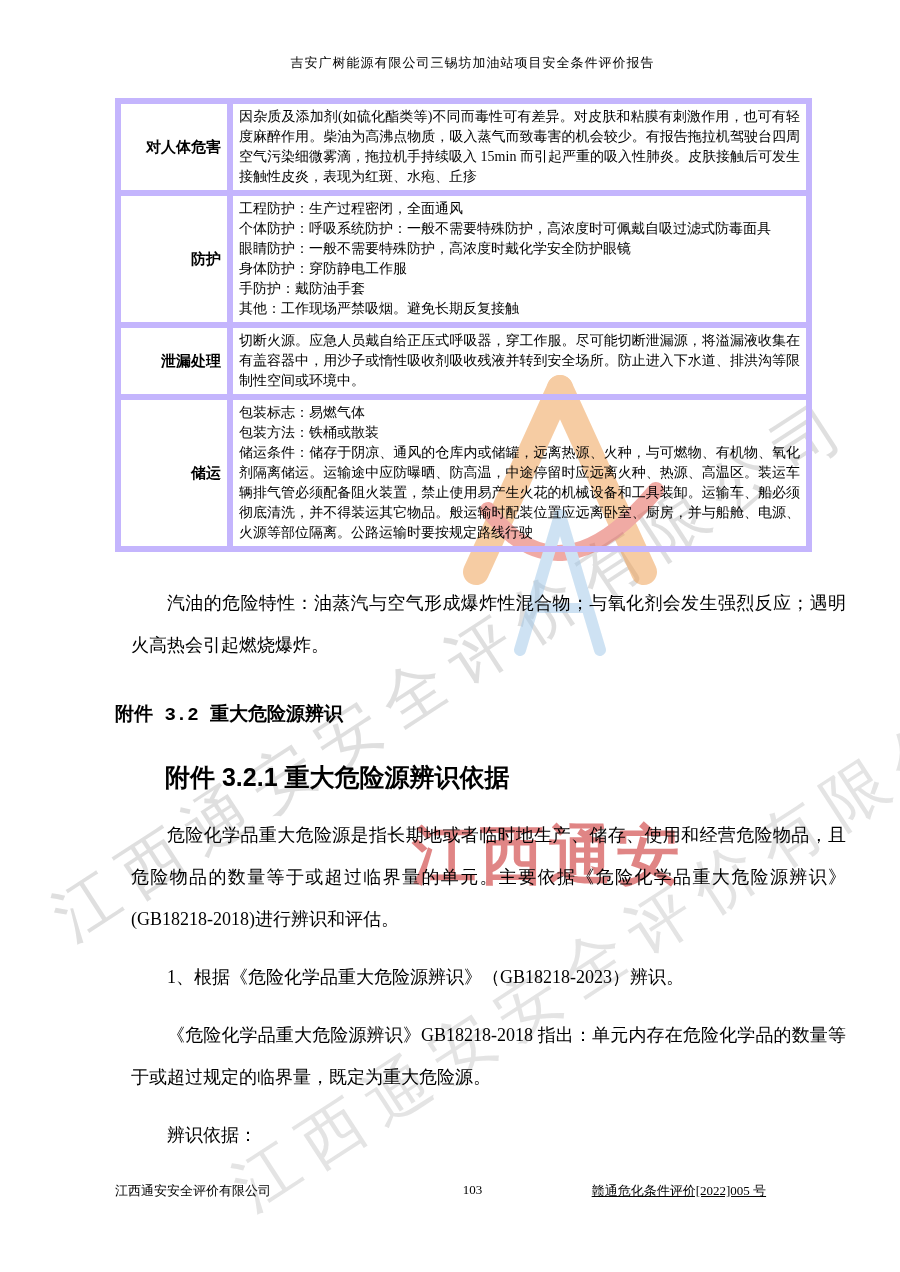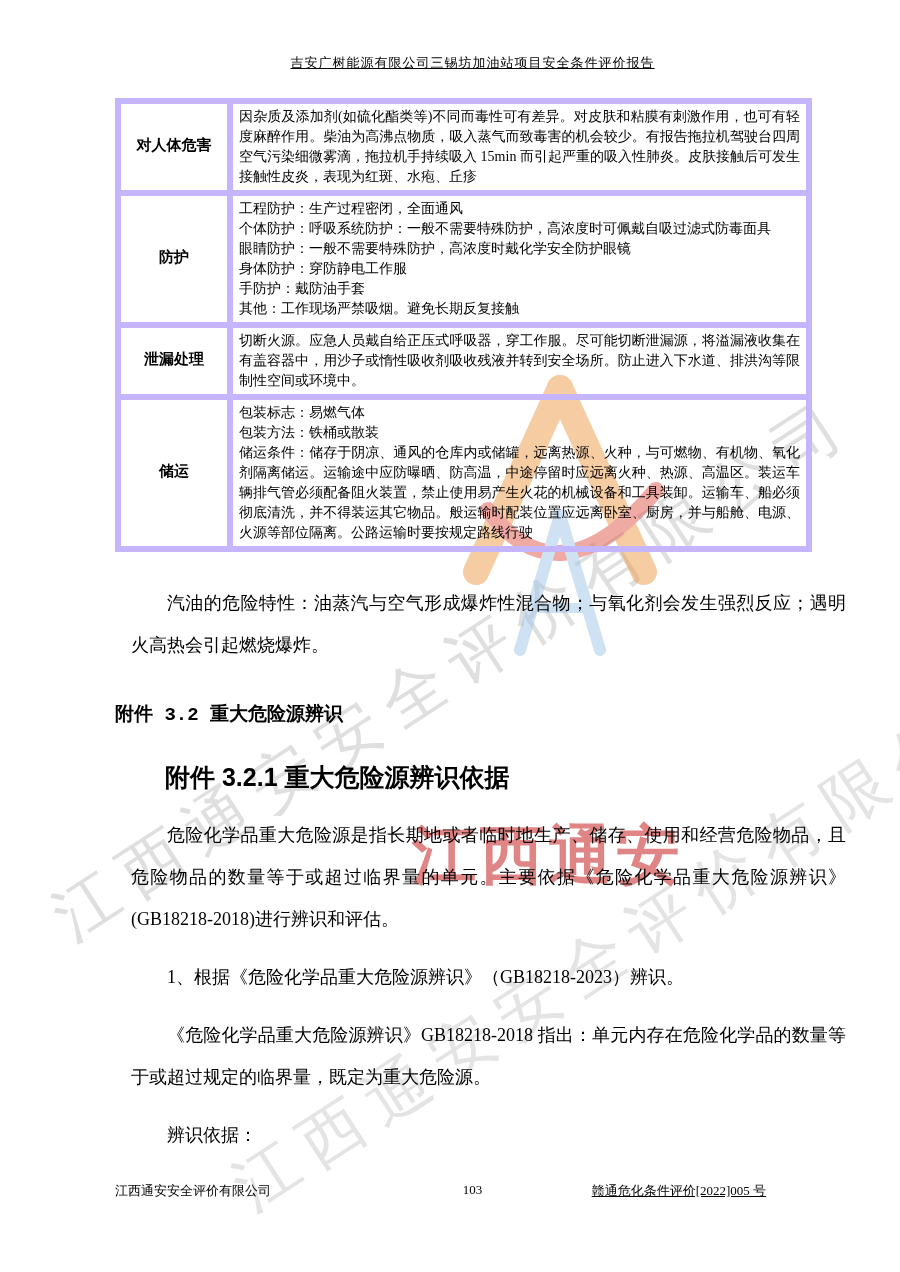--- a/index.html
+++ b/index.html
@@ -41,41 +41,40 @@
   .wm-logo { position: absolute; left: 420px; top: 360px; width: 280px; height: 330px; opacity: 0.5; }
 
   
   .content { position: relative; z-index: 1; padding: 54px 70px 0 115px; }
 
   .doc-header {
     text-align: center;
     font-size: 13px;
     letter-spacing: 1px;
     margin-bottom: 26px;
-    text-decoration: underline;
   }
 
   .msds-table {
     border-collapse: collapse;
     width: 697px;
     font-size: 14px;
     table-layout: fixed;
   }
   .msds-table td {
     border: 6px solid #c4b5fd;
     padding: 3px 6px;
     line-height: 20px;
     vertical-align: middle;
   }
   .label-cell {
     width: 112px;
-    text-align: center;
+    text-align: right;
     font-weight: bold;
     font-size: 15px;
-    font-family: Liberation Mono, monospace;
+    font-family: Liberation Sans, sans-serif;
     padding: 3px 2px;
   }
   .content-cell { text-align: justify; }
   .cell-line { text-align: justify; }
 
   .para {
     font-size: 18px;
     line-height: 42px;
     margin: 16px;
     text-align: justify;

